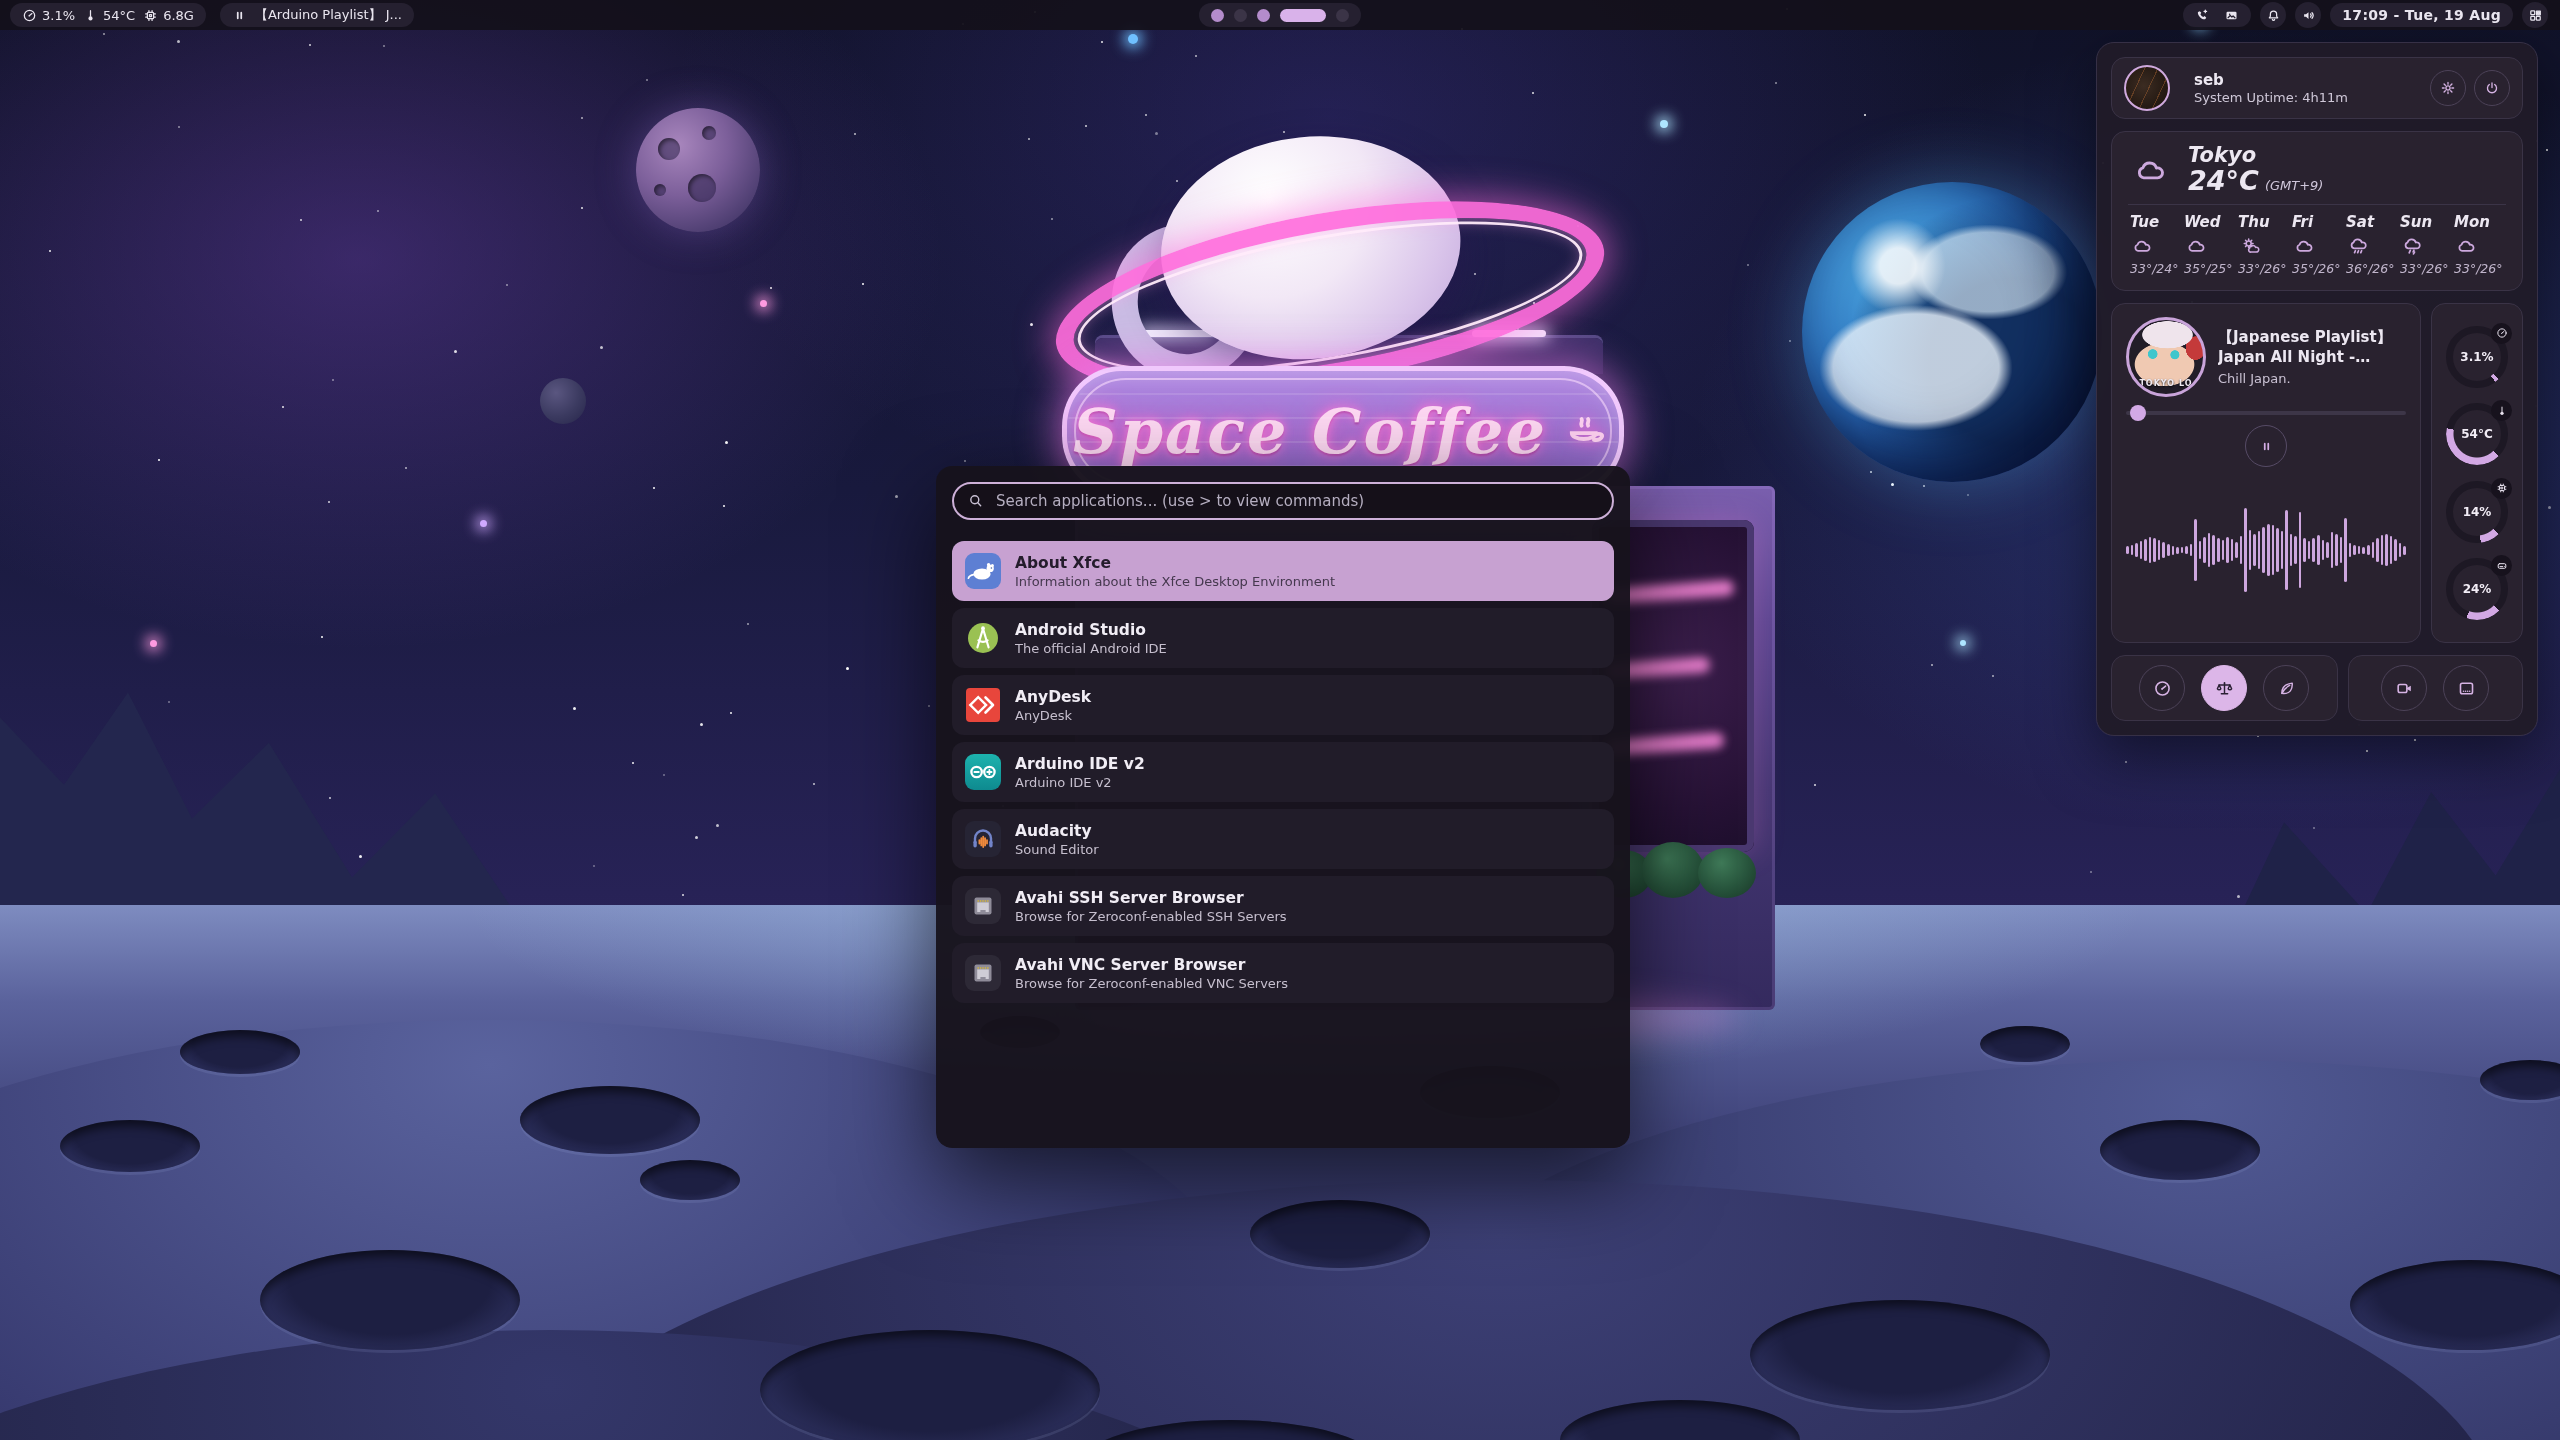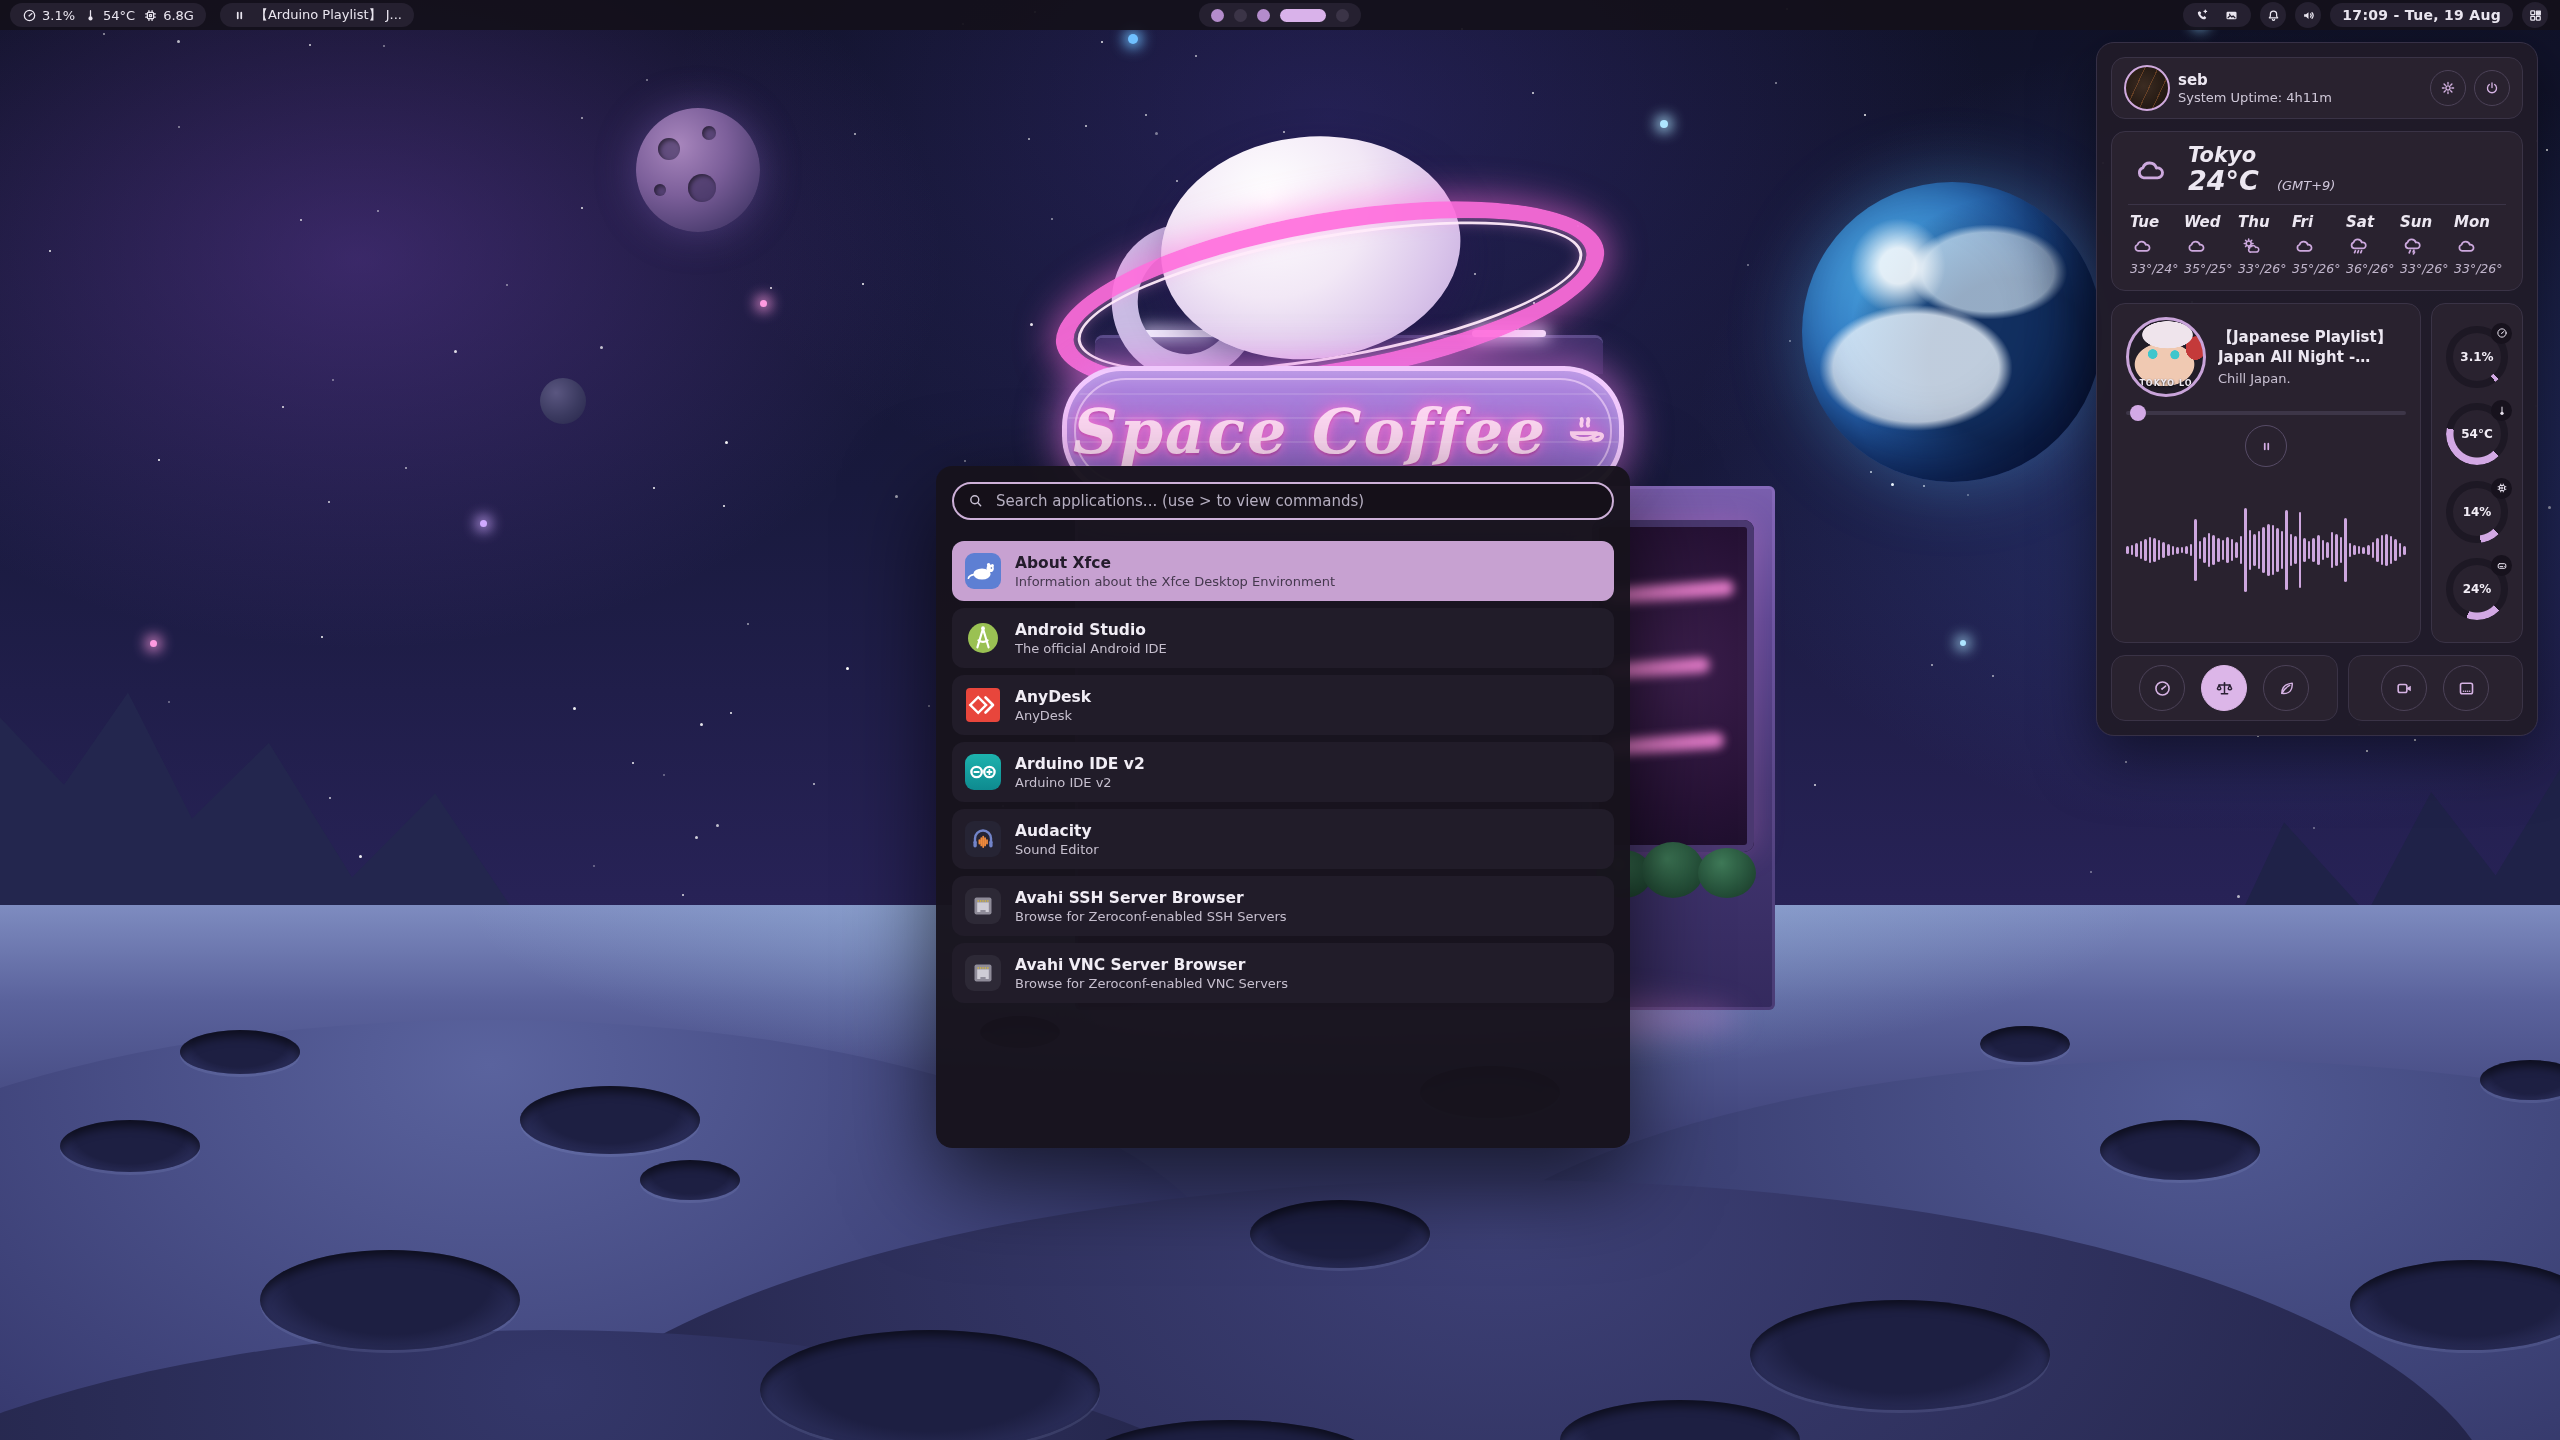--- a/index.html
+++ b/index.html
@@ -124,37 +124,37 @@
   .app-title{font-size:15.5px;font-weight:bold;color:#f1edf5;}
   .app-desc{font-size:13px;color:#c6bfce;}
   .app-row.selected .app-title{color:#241c2c;}
   .app-row.selected .app-desc{color:#45384e;}
 
   
   .panel{position:absolute;left:2096px;top:42px;width:442px;height:694px;border-radius:18px;
     background:rgba(32,27,40,.97);border:1px solid #363046;box-shadow:0 20px 60px rgba(0,0,0,.5);
     z-index:25;display:flex;flex-direction:column;gap:12px;padding:14px;box-sizing:border-box;color:#ece7f1;}
   .card{background:#29222f;border:1px solid #3a3346;border-radius:14px;box-sizing:border-box;}
-  .usercard{flex:0 0 62px;display:flex;align-items:center;gap:8px;padding:0 12px;}
+  .usercard{flex:0 0 62px;display:flex;align-items:center;gap:24px;padding:0 12px;}
   .avatar{width:42px;height:42px;border-radius:50%;border:2px solid #cfa9dd;
     background:
       repeating-linear-gradient(115deg, transparent 0 5px, rgba(224,130,60,.30) 5px 6px, transparent 6px 12px),
       radial-gradient(circle at 42% 45%, #3c2c22 0%, #261b14 60%, #1a120d 100%);}
   .uname{font-size:15px;font-weight:bold;line-height:1.25;}
   .uptime{font-size:13px;color:#cfc8d8;}
   .ucbtns{margin-left:auto;display:flex;gap:8px;}
   .cbtn{width:34px;height:34px;border-radius:50%;border:1.5px solid #4c4258;display:flex;align-items:center;justify-content:center;color:#d4b2e2;}
   .cbtn svg{width:16px;height:16px;}
 
   .weathercard{flex:0 0 160px;padding:12px 16px 10px;font-style:italic;}
   .whead{display:flex;align-items:center;gap:14px;}
   .whead .ic svg{width:46px;height:36px;}
   .wcity{font-size:21px;font-weight:bold;line-height:1.1;}
   .wtemp{font-size:27px;font-weight:bold;line-height:1.05;}
-  .wtz{font-size:13px;font-weight:normal;color:#cfc6da;margin-left:18px;}
+  .wtz{font-size:13px;font-weight:normal;color:#cfc6da;margin-left:6px;}
   .wdiv{height:1px;background:#3b3447;margin:9px 0 8px;}
   .forecast{display:grid;grid-template-columns:repeat(7,1fr);text-align:left;}
   .fcol{display:flex;flex-direction:column;gap:4px;align-items:flex-start;padding-left:2px;}
   .fday{font-size:15px;font-weight:bold;}
   .fic svg{width:25px;height:22px;}
   .ftemps{font-size:12.5px;color:#c0b5cb;}
 
   .midrow{flex:1;display:flex;gap:10px;min-height:0;}
   .musiccard{flex:1;padding:13px 14px;display:flex;flex-direction:column;min-width:0;}
   .mtop{display:flex;gap:12px;align-items:center;}

